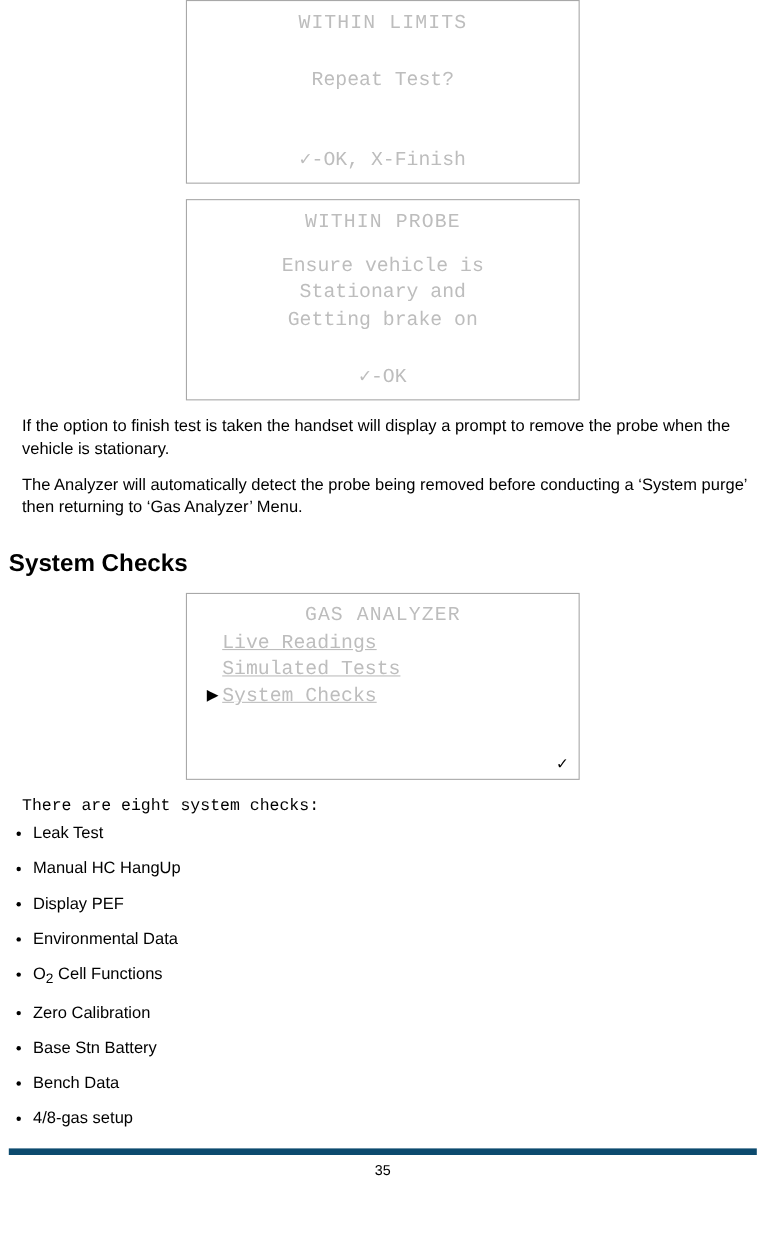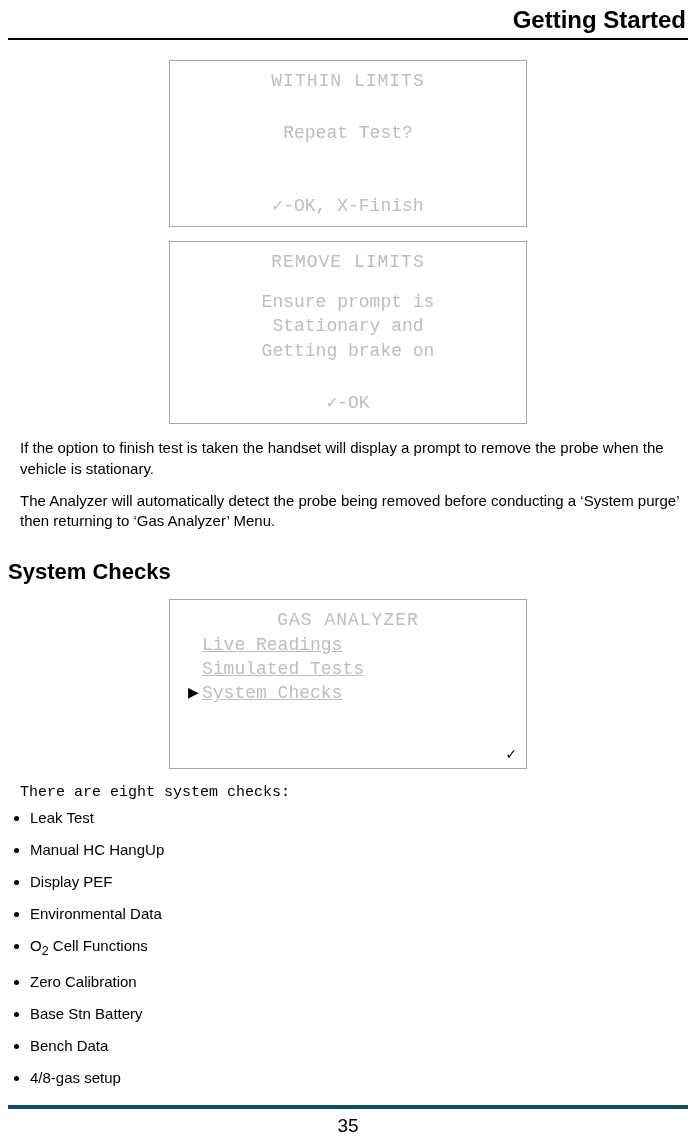--- a/index.html
+++ b/index.html
@@ -78,45 +78,44 @@
   ul.checks {
     list-style-type: disc;
     padding-left: 22px;
     margin: 6px 0 0 0;
   }
   ul.checks li {
     margin-bottom: 14px;
     line-height: 1.2;
   }
   .footer-line {
-    border-top: 4px solid #0c4a6e;
+    border-top: 6px solid #0c4a6e;
     margin-top: 18px;
     text-align: center;
     padding-top: 6px;
-    font-size: 19px;
+    font-size: 13px;
   }
 </style>
 </head>
 <body>
 
 <div class="page">
-  <div class="header">Getting Started</div>
 
   <div class="screen-box">
     <div class="lcd-font lcd-title">WITHIN LIMITS</div>
     <div class="lcd-gap-med"></div>
     <div class="lcd-font">Repeat Test?</div>
     <div class="lcd-gap-lg"></div>
     <div class="lcd-font">✓-OK, X-Finish</div>
   </div>
 
   <div class="screen-box">
-    <div class="lcd-font lcd-title">REMOVE LIMITS</div>
+    <div class="lcd-font lcd-title">WITHIN PROBE</div>
     <div class="lcd-gap-sm"></div>
-    <div class="lcd-font">Ensure prompt is</div>
+    <div class="lcd-font">Ensure vehicle is</div>
     <div class="lcd-font">Stationary and</div>
     <div class="lcd-font">Getting brake on</div>
     <div class="lcd-gap-med"></div>
     <div class="lcd-font">✓-OK</div>
   </div>
 
   <p class="body">If the option to finish test is taken the handset will display a prompt to remove the probe when the vehicle is stationary.</p>
   <p class="body">The Analyzer will automatically detect the probe being removed before conducting a ‘System purge’ then returning to ‘Gas Analyzer’ Menu.</p>
 
   <h2 class="section">System Checks</h2>

